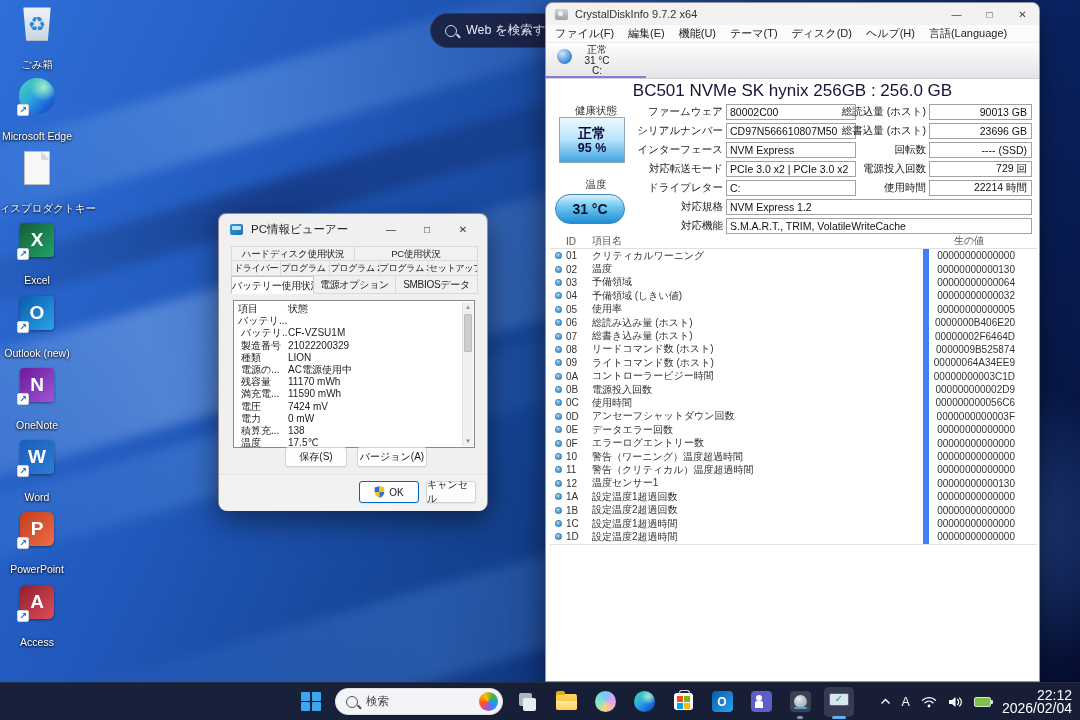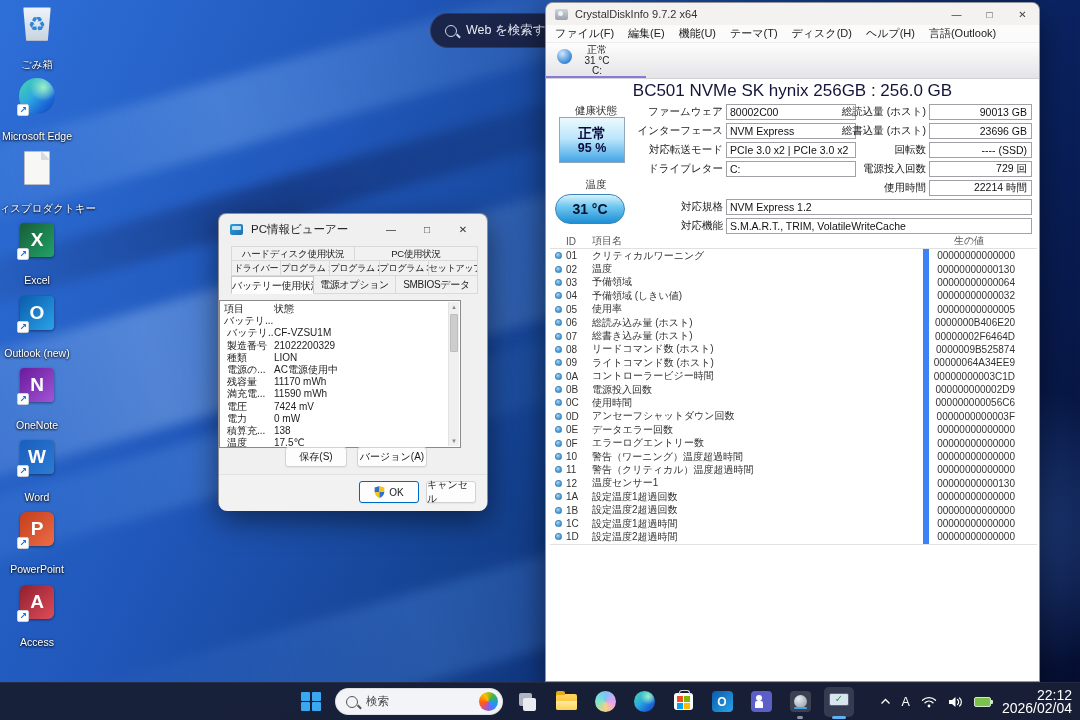--- a/index.html
+++ b/index.html
@@ -118,21 +118,21 @@
   .pcv-capbtn{width:36px;display:flex;align-items:center;justify-content:center;font-size:10px;color:#333}
   .tabs{position:absolute;left:12px;top:32px;width:246px}
   .tabrow{display:flex}
   .tab{flex:1;background:#f1f1f1;border:1px solid #d9d9d9;margin-right:-1px;text-align:center;
     font-size:9px;letter-spacing:-.3px;color:#222;white-space:nowrap;overflow:hidden;cursor:default}
   .tabrow1 .tab,.tabrow2 .tab{height:15px;line-height:14px}
   .tabrow1 .tab{font-size:9.5px}
   .tabrow2 .tab{border-top:none}
   .tabrow3 .tab{height:18px;line-height:17px;font-size:10px;border-top:none}
   .tabrow3 .tab:first-child{background:#fdfdfd;border:1px solid #c6c6c6;border-bottom:1px solid #fdfdfd;position:relative;z-index:2}
-  .pcv-list{position:absolute;left:0;top:86px;width:242px;height:148px;background:#fff;border:1px solid #8a8a8a;overflow:hidden}
+  .pcv-list{position:absolute;left:14px;top:86px;width:242px;height:148px;background:#fff;border:1px solid #8a8a8a;overflow:hidden}
   .pcv-list-inner{position:absolute;left:4px;top:2px;right:14px;font-size:10px;color:#1c1c1c;line-height:12.2px}
   .bhead{display:flex}
   .bhead span:first-child{width:50px}
   .brow{display:flex}
   .bitem{width:50px;flex:none;overflow:hidden;white-space:nowrap}
   .brows .brow:not(:first-child) .bitem{padding-left:3px}
   .bstat{white-space:pre;overflow:hidden}
   .pcv-scroll{position:absolute;top:1px;right:1px;bottom:1px;width:11px;background:#f0f0f0;border-left:1px solid #e3e3e3}
   .pcv-scroll .arr{position:absolute;left:0;width:100%;text-align:center;font-size:6px;color:#888;line-height:8px}
   .pcv-scroll .a-up{top:1px}.pcv-scroll .a-dn{bottom:1px}
@@ -418,21 +418,21 @@
         <span class="menu-item">編集(E)</span>
 
         <span class="menu-item">機能(U)</span>
 
         <span class="menu-item">テーマ(T)</span>
 
         <span class="menu-item">ディスク(D)</span>
 
         <span class="menu-item">ヘルプ(H)</span>
 
-        <span class="menu-item">言語(Outlook)</span>
+        <span class="menu-item">言語(Language)</span>
 
     </div>
     <div class="cdi-strip">
       <span class="drive-ball"></span>
       <div class="drive-stack">
         <div>正常</div>
         <div>31 °C</div>
         <div>C:</div>
       </div>
       <span class="drive-underline"></span>
@@ -450,20 +450,24 @@
       <span>31 °C</span>
     </div>
 
     <div class="info-col info-mid">
 
         <div class="irow">
           <span class="ilabel">ファームウェア</span>
           <span class="ibox">80002C00</span>
         </div>
 
+        <div class="irow">
+          <span class="ilabel">シリアルナンバー</span>
+          <span class="ibox">CD97N566610807M50</span>
+        </div>
 
         <div class="irow">
           <span class="ilabel">インターフェース</span>
           <span class="ibox">NVM Express</span>
         </div>
 
         <div class="irow">
           <span class="ilabel">対応転送モード</span>
           <span class="ibox">PCIe 3.0 x2 | PCIe 3.0 x2</span>
         </div>

